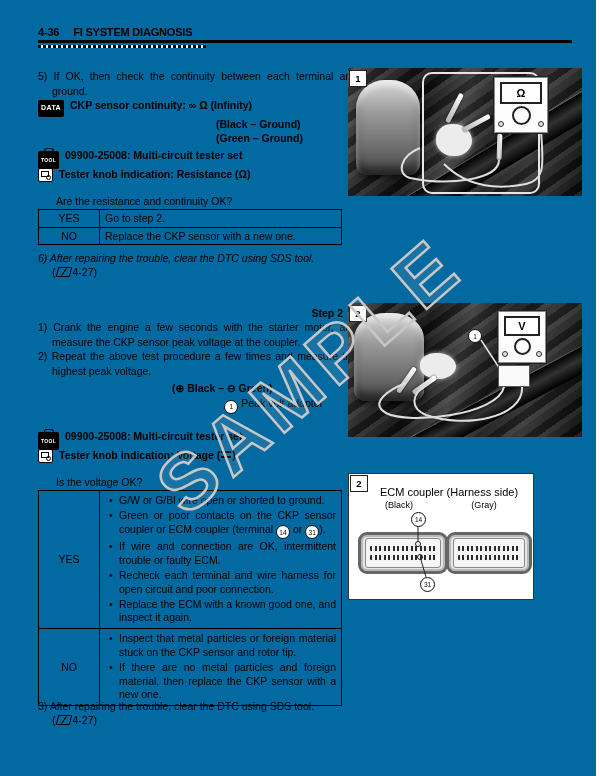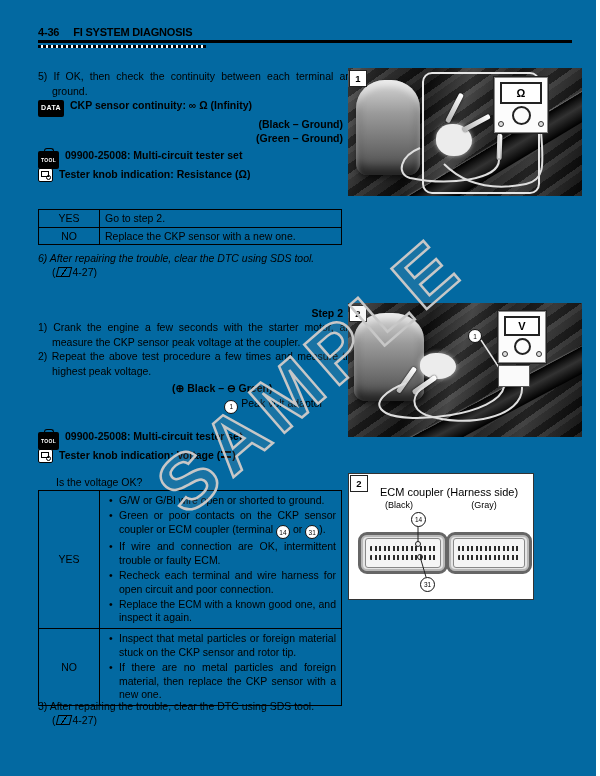--- a/index.html
+++ b/index.html
@@ -99,38 +99,39 @@
 <div class="page">
 
   <div class="header">
     <span class="pgnum">4-36</span><span>FI SYSTEM DIAGNOSIS</span>
   </div>
   <div class="header-rule"></div>
   <div class="header-stripe"></div>
 
   <div class="tcol para" style="top:69px;">5) If OK, then check the continuity between each terminal and ground.</div>
 
-  <div class="tcol" style="top:98px;text-align:right;">
+  <div class="tcol" style="top:98px;">
     <div class="badge-line">
       <span class="data-badge">DATA</span>
       <span>CKP sensor continuity: ∞ Ω (Infinity)</span>
     </div>
     <div class="sub" style="margin-left:178px;">(Black – Ground)</div>
     <div class="sub" style="margin-left:178px;">(Green – Ground)</div>
   </div>
 
   <div class="tcol badge-line" style="top:148px;">
     <span class="tool-badge">TOOL</span>
     <span>09900-25008: Multi-circuit tester set</span>
   </div>
   <div class="tcol badge-line" style="top:167px;">
     <span class="knob-icon"></span>
     <span>Tester knob indication: Resistance (Ω)</span>
   </div>
 
+  <div class="tcol q" style="top:194px;">Are the resistance and continuity OK?</div>
 
   <table class="dtable tcol" style="top:209px;">
     <tbody>
         <tr>
       <td class="ans">YES</td>
       <td>Go to step 2.</td>
     </tr>
     <tr>
       <td class="ans">NO</td>
       <td>Replace the CKP sensor with a new one.</td>

